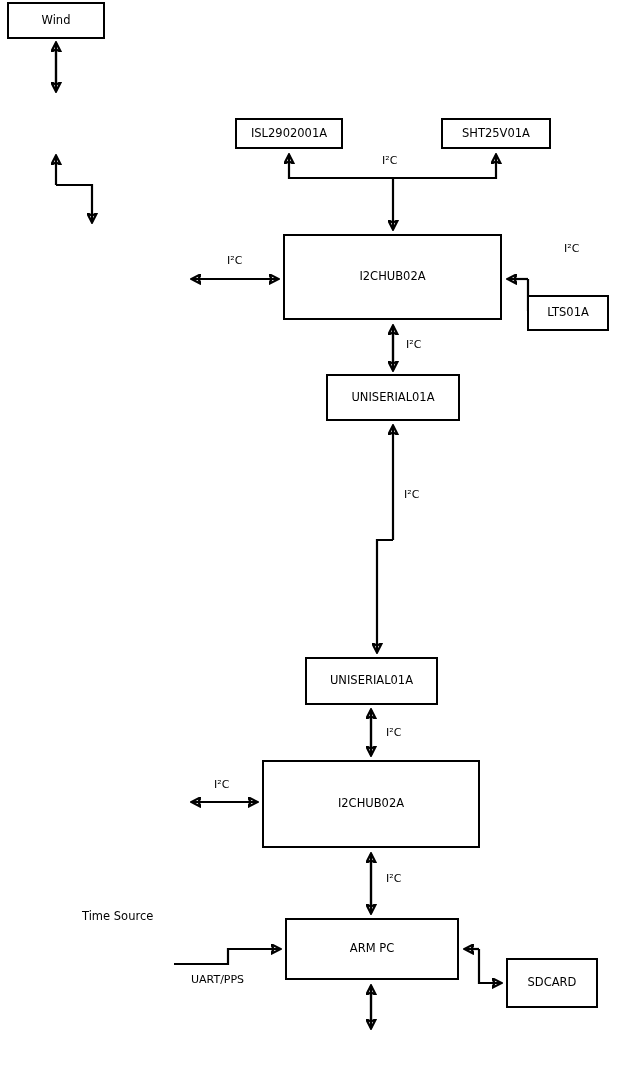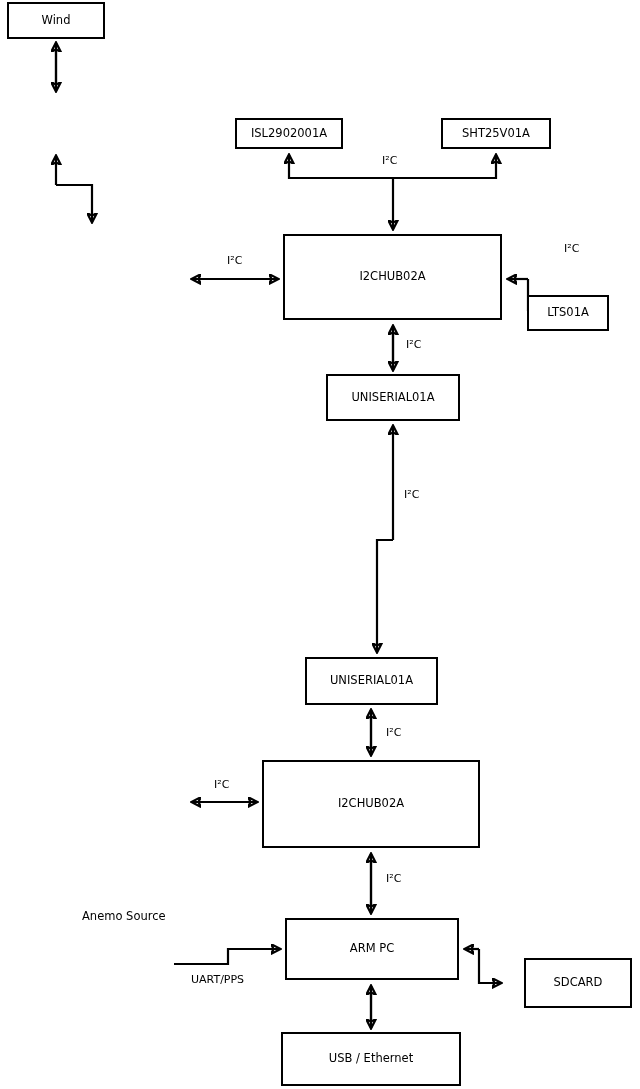--- a/index.html
+++ b/index.html
@@ -128,37 +128,36 @@
   <div class="node" style="left:326px; top:374px; width:134px; height:47px;">UNISERIAL01A</div>
 
   <div class="node" style="left:305px; top:657px; width:133px; height:48px;">UNISERIAL01A</div>
 
   <div class="node" style="left:262px; top:760px; width:218px; height:88px;">I2CHUB02A</div>
 
 
 
   <div class="node" style="left:285px; top:918px; width:174px; height:62px;">ARM PC</div>
 
-  <div class="node" style="left:506px; top:958px; width:108px; height:50px;margin-left:18px;">SDCARD</div>
+  <div class="node" style="left:506px; top:958px; width:92px; height:50px;">SDCARD</div>
 
-  <div class="node" style="left:281px; top:1032px; width:180px; height:54px;">USB / Ethernet</div>
 
   <div class="edge-label" style="left:382px; top:155px;">I²C</div>
 
   <div class="edge-label" style="left:227px; top:255px;">I²C</div>
 
   <div class="edge-label" style="left:564px; top:243px;">I²C</div>
 
   <div class="edge-label" style="left:406px; top:339px;">I²C</div>
 
   <div class="edge-label" style="left:404px; top:489px;">I²C</div>
 
   <div class="edge-label" style="left:386px; top:727px;">I²C</div>
 
   <div class="edge-label" style="left:214px; top:779px;">I²C</div>
 
   <div class="edge-label" style="left:386px; top:873px;">I²C</div>
 
   <div class="edge-label" style="left:191px; top:974px;">UART/PPS</div>
 
-  <div class="free-label" style="left:82px; top:911px;">Anemo Source</div>
+  <div class="free-label" style="left:82px; top:911px;">Time Source</div>
 
 </div>
 
 </body></html>

